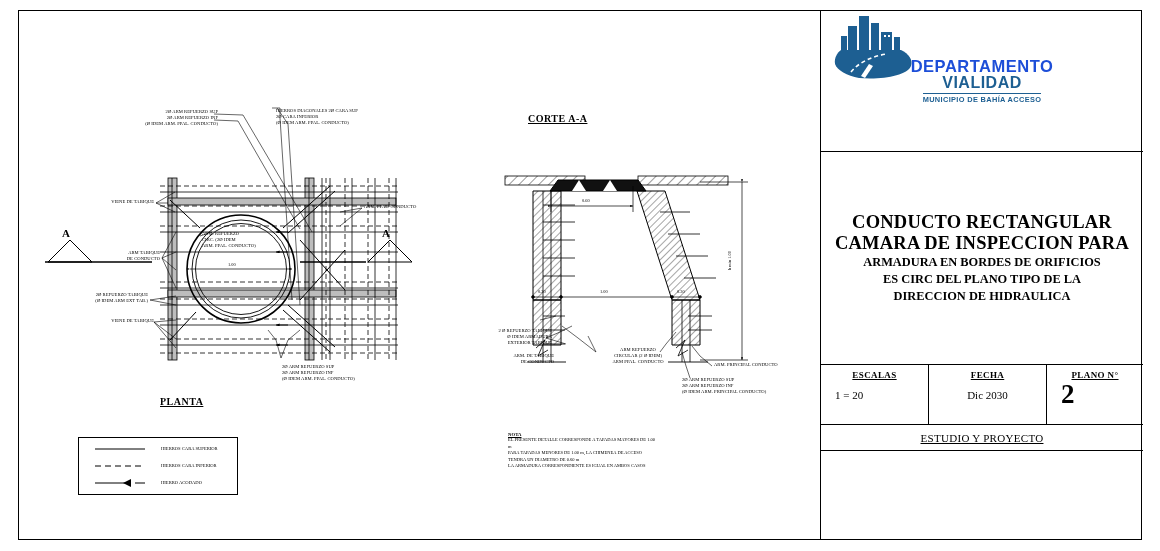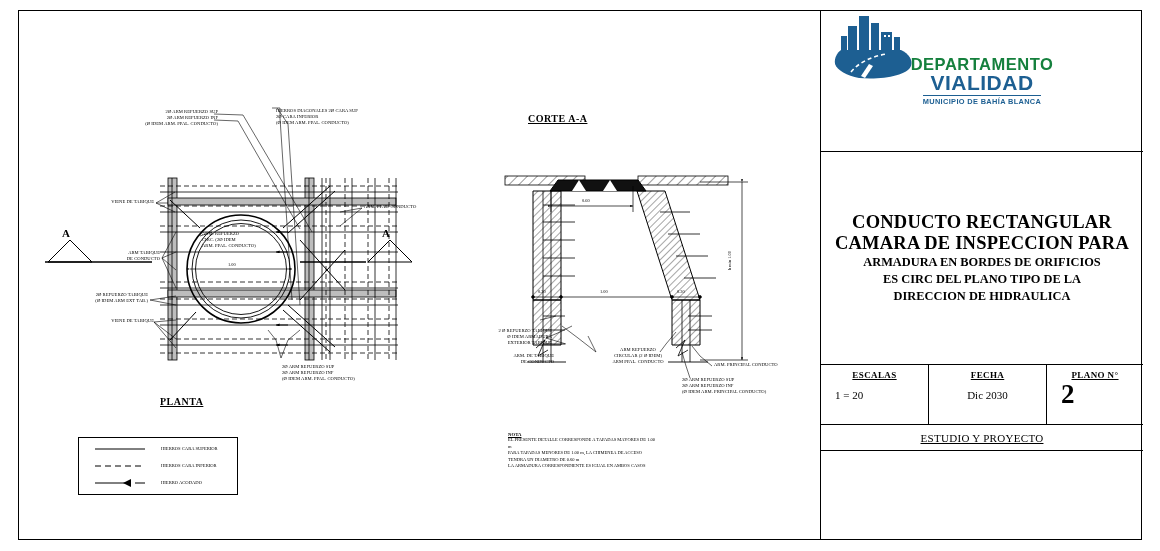--- a/index.html
+++ b/index.html
@@ -15,22 +15,22 @@
   .tb-row3 .c:last-child{border-right:none;}
   .c1{width:108px;} .c2{width:118px;} .c3{width:96px;}
   .tb-row4{top:415px;height:26px;display:flex;align-items:center;justify-content:center;}
   .tb-row5{top:441px;height:89px;border-bottom:none;}
   .hdr{font-size:9px;font-weight:bold;text-decoration:underline;letter-spacing:.4px;font-family:"Liberation Serif",serif;}
   .val{font-size:11px;margin-top:9px;}
   .bignum{font-size:27px;font-weight:bold;line-height:1;margin-top:1px;font-family:"Liberation Serif",serif;}
   .t1{font-size:18.5px;font-weight:bold;line-height:1.12;letter-spacing:.2px;}
   .t2{font-size:12.4px;font-weight:bold;line-height:1.2;margin-top:2px;}
   .estudio{font-size:11px;letter-spacing:.3px;text-decoration:underline;}
-  .logoTxt1{font-size:16.5px;font-weight:bold;color:#15803d;letter-spacing:.5px;line-height:1;font-family:"Liberation Sans",sans-serif;}
-  .logoTxt2{font-size:21px;font-weight:bold;color:#1d5f92;letter-spacing:.5px;line-height:1;font-family:"Liberation Sans",sans-serif;}
+  .logoTxt1{font-size:16.5px;font-weight:bold;color:#1d4ed8;letter-spacing:.5px;line-height:1;font-family:"Liberation Sans",sans-serif;}
+  .logoTxt2{font-size:16px;font-weight:bold;color:#1d5f92;letter-spacing:.5px;line-height:1;font-family:"Liberation Sans",sans-serif;}
   .logoTxt3{font-size:7.4px;font-weight:bold;color:#1d5f92;letter-spacing:.35px;line-height:1;margin-top:2px;border-top:1.3px solid #1d5f92;padding-top:2px;font-family:"Liberation Sans",sans-serif;}
   .lbl{position:absolute;font-size:4.6px;line-height:1.32;font-family:"Liberation Serif",serif;white-space:pre;letter-spacing:.05px;}
   .lbl.r{text-align:right;}
   .lbl.c{text-align:center;}
   .ttl{position:absolute;font-size:10px;font-weight:bold;text-decoration:underline;letter-spacing:.5px;}
   .dim{position:absolute;font-size:4.4px;}
   .Amark{position:absolute;font-size:11px;font-weight:bold;font-family:"Liberation Serif",serif;}
   .legend{position:absolute;left:78px;top:437px;width:158px;height:56px;border:1px solid #000;background:#fff;}
   .lgtxt{position:absolute;left:82px;font-size:4.6px;}
   svg{position:absolute;left:0;top:0;overflow:visible;}
@@ -347,21 +347,21 @@
             <rect x="20" y="26" width="6" height="14"></rect>
             <rect x="63" y="25" width="2" height="2" fill="#fff"></rect>
             <rect x="67" y="25" width="2" height="2" fill="#fff"></rect>
             <path d="M20,40 L80,40 C88,44 92,50 90,56 C86,66 60,70 38,68 C26,66 16,60 14,54 C13,48 16,43 20,40 Z"></path>
             <path d="M30,62 C38,52 52,46 66,44" stroke="#fff" stroke-width="1.6" fill="none" stroke-dasharray="4,3"></path>
             <path d="M40,66 L48,54 L52,56 L44,68 Z" fill="#fff"></path>
           </g>
         </svg>
         <div class="logoTxt1">DEPARTAMENTO</div>
         <div class="logoTxt2">VIALIDAD</div>
-        <div class="logoTxt3">MUNICIPIO DE BAHÍA BLANCA</div>
+        <div class="logoTxt3">MUNICIPIO DE BAHÍA ACCESO</div>
       </div>
     </div>
 
     <div class="tb-cell tb-title">
       <div class="t1">CONDUCTO RECTANGULAR</div>
       <div class="t1">CAMARA DE INSPECCION PARA</div>
       <div class="t2">ARMADURA EN BORDES DE ORIFICIOS</div>
       <div class="t2">ES CIRC DEL PLANO TIPO DE LA</div>
       <div class="t2">DIRECCION DE HIDRAULICA</div>
     </div>

